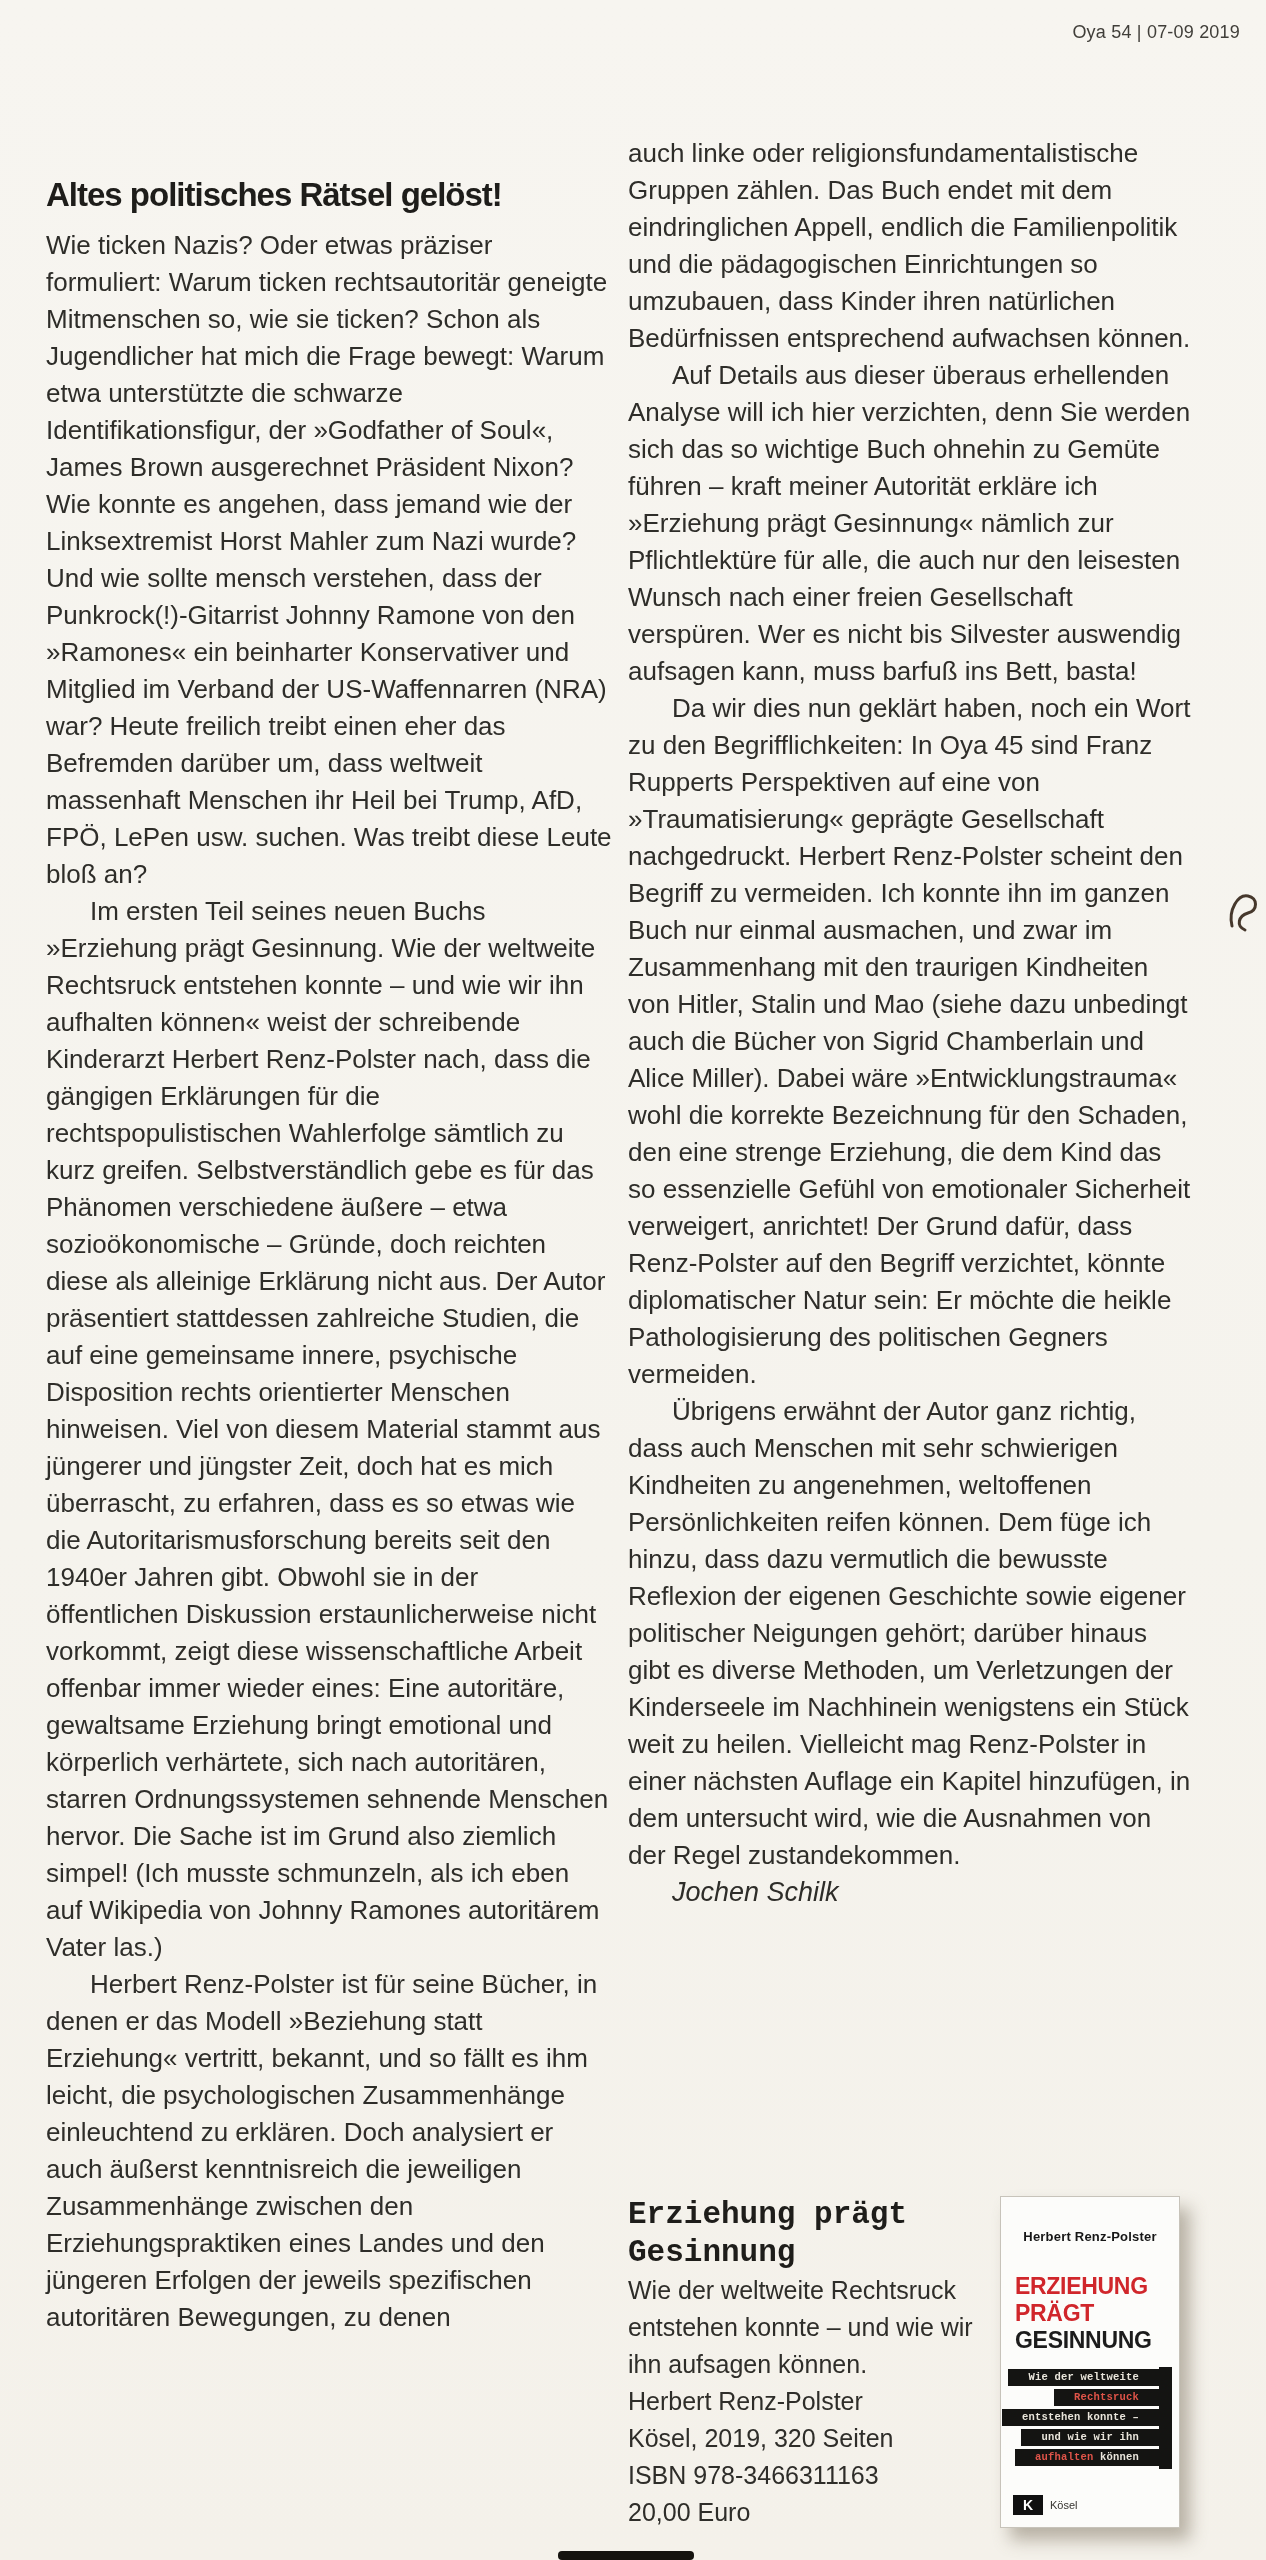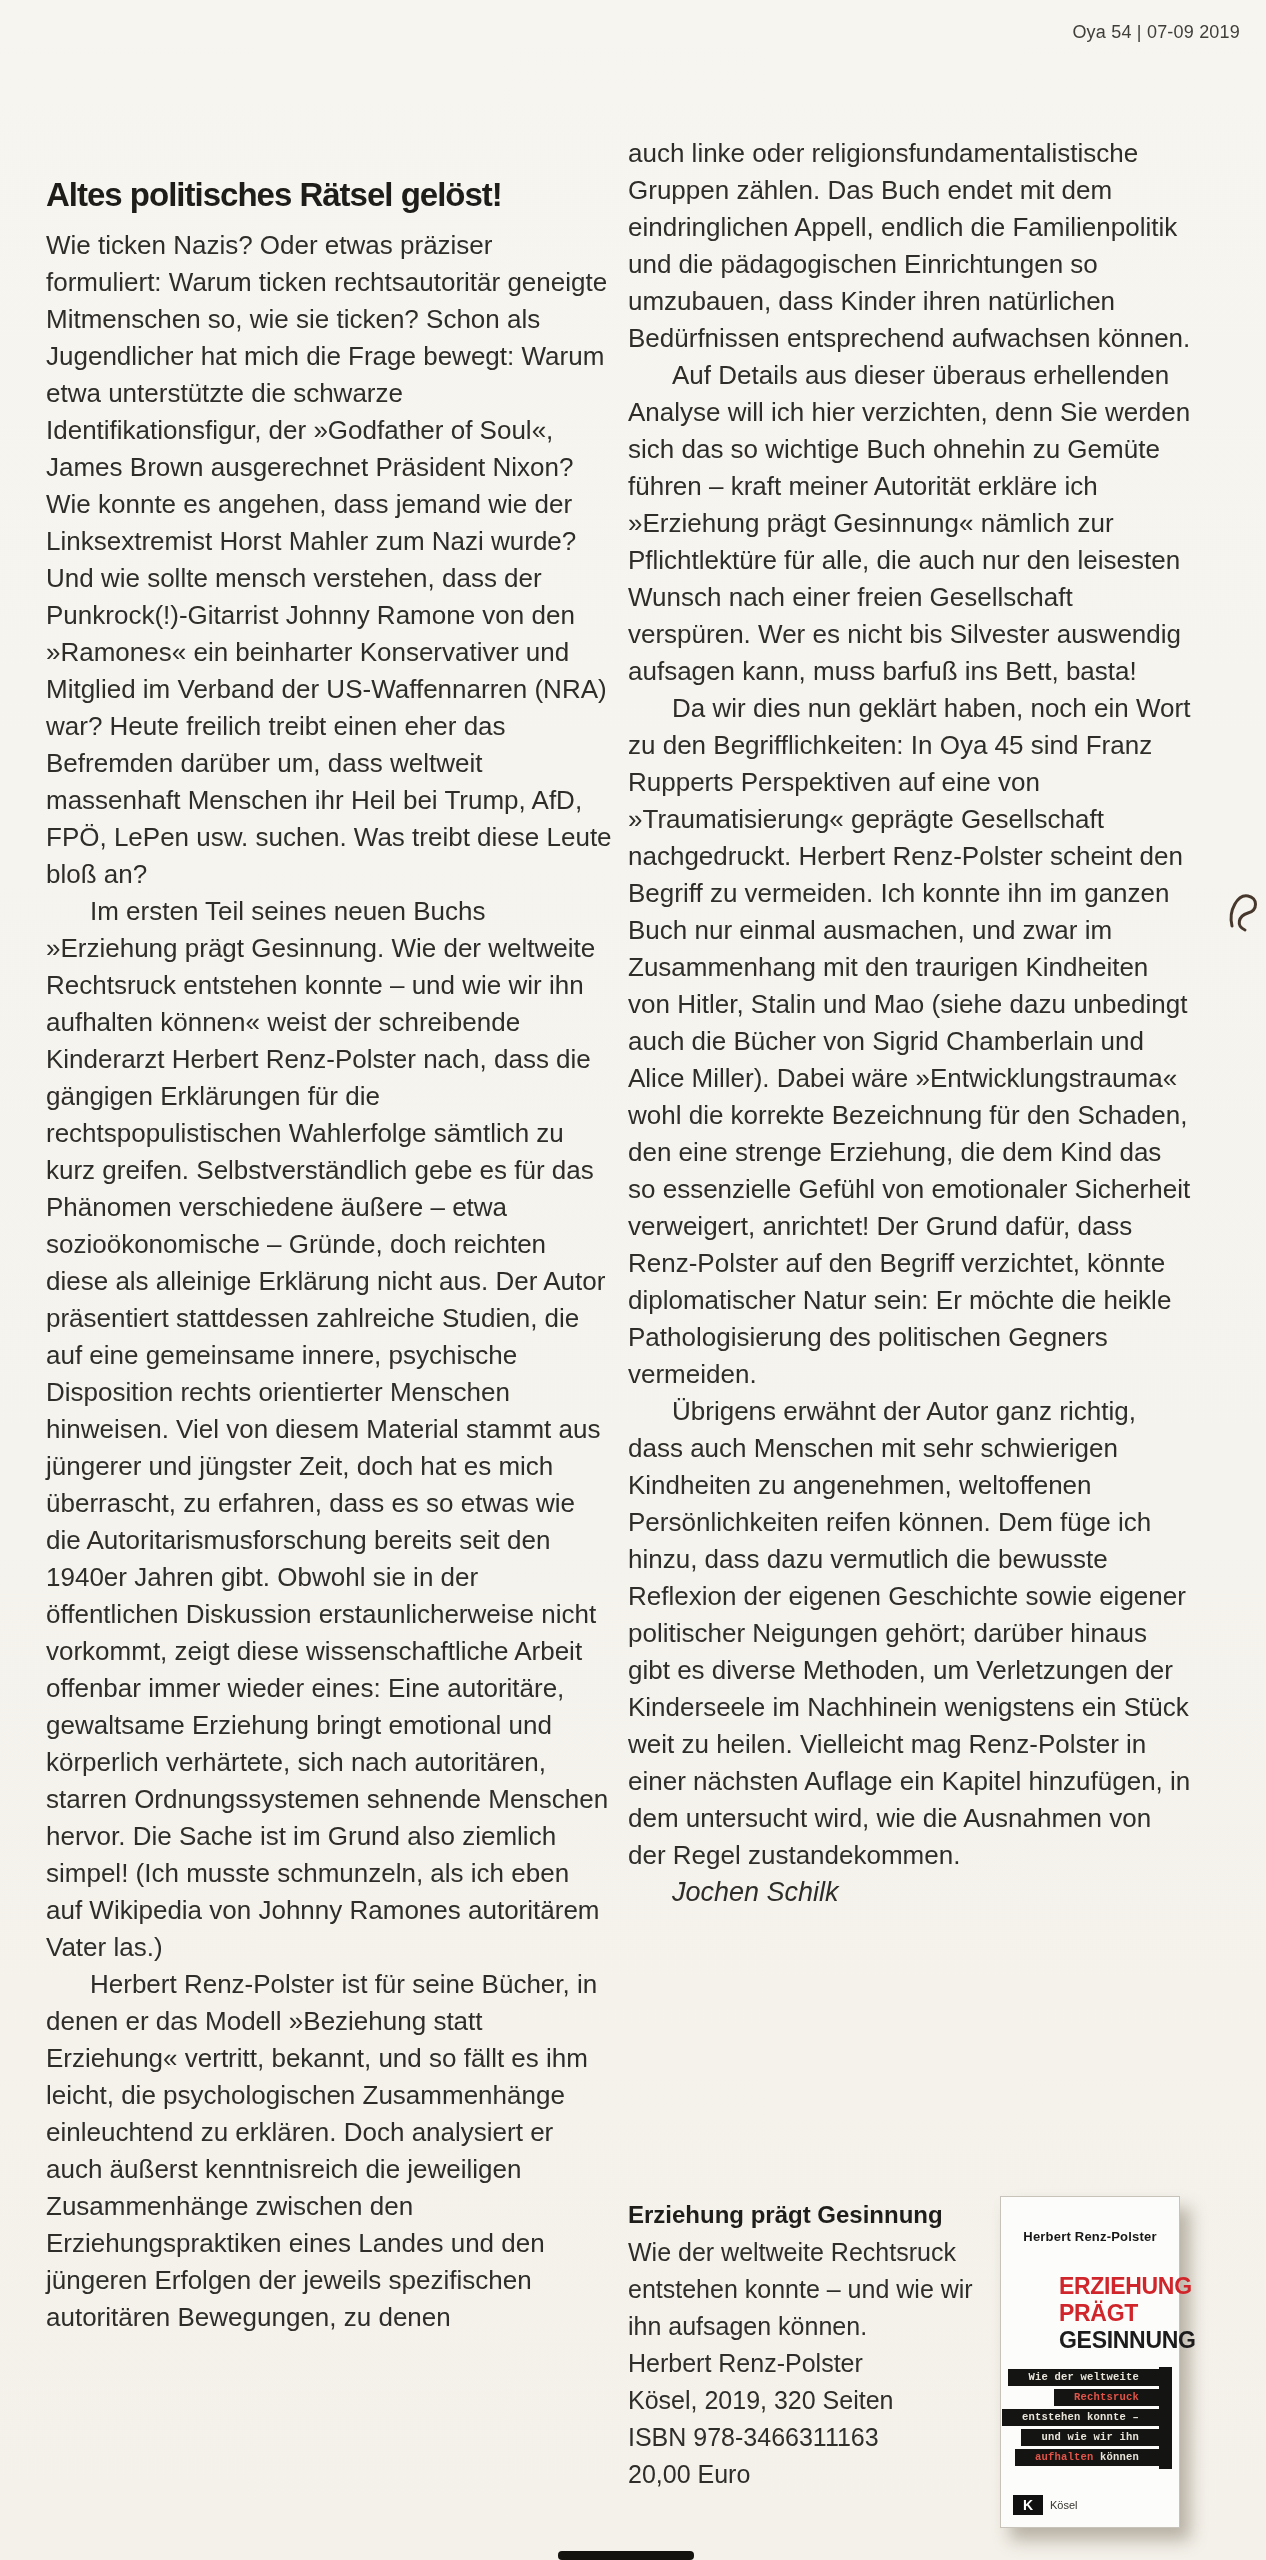--- a/index.html
+++ b/index.html
@@ -23,33 +23,33 @@
   }
   .para.indent{text-indent:44px;}
   .byline{
     font-style:italic;font-size:27px;line-height:37px;text-indent:44px;color:#2e2d29;
   }
   .book-block{
     position:absolute;left:628px;top:2196px;width:580px;
     display:flex;align-items:flex-start;
   }
   .book-info{width:358px;flex:0 0 auto;}
-  .bi-title{font-weight:bold;font-size:24px;line-height:38px;color:#1e1d1a;}
+  .bi-title{font-weight:bold;font-size:31px;line-height:38px;color:#1e1d1a;font-family:Liberation Mono, monospace;}
   .bi-line{font-size:25px;line-height:37px;color:#2e2d29;}
   .cover{
     position:relative;flex:0 0 auto;margin-left:14px;width:178px;height:330px;
     background:#fcfcfa;border:1px solid #c7c3ba;
     box-shadow:10px 12px 16px rgba(110,100,80,.45);
   }
   .cover-author{
     position:absolute;top:32px;left:0;right:0;text-align:center;
     font-weight:bold;font-size:13px;color:#161616;letter-spacing:.2px;
   }
   .cover-title{position:absolute;top:76px;left:14px;right:8px;}
-  .ct-line{font-weight:bold;font-size:23px;line-height:27px;letter-spacing:-.3px;margin-left:44px;}
+  .ct-line{font-weight:bold;font-size:23px;line-height:27px;letter-spacing:-.3px;}
   .ct-red{color:#d0262b;}
   .ct-black{color:#1c1c1c;}
   .strips{
     position:absolute;top:172px;right:20px;display:flex;flex-direction:column;
     align-items:flex-end;gap:3px;
   }
   .strip{
     background:#141412;padding:2px 20px;font-size:10.5px;line-height:13px;
     white-space:nowrap;font-weight:bold;letter-spacing:.2px;font-family:Liberation Mono, monospace;
   }

